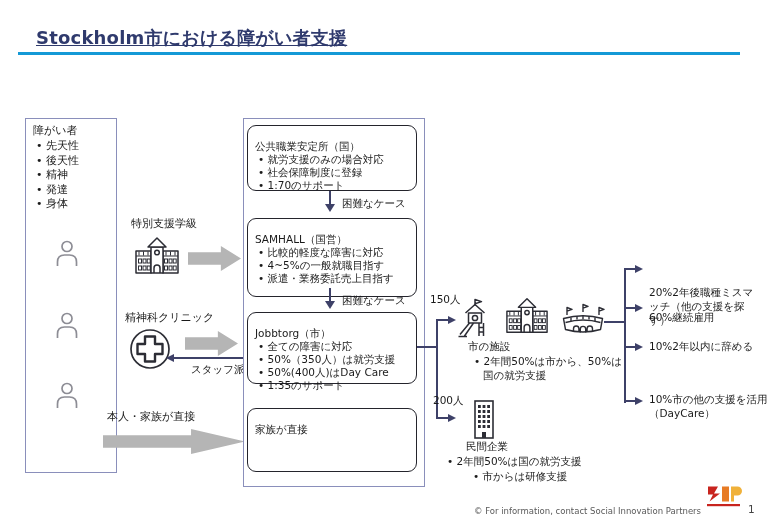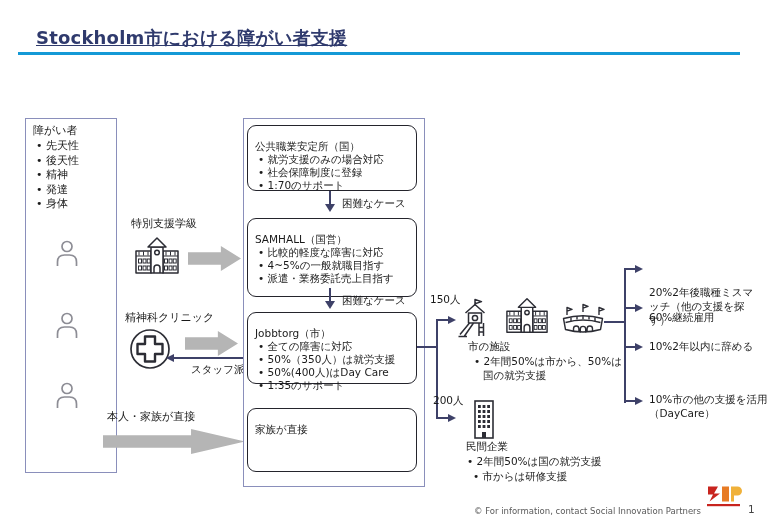--- a/index.html
+++ b/index.html
@@ -236,21 +236,21 @@
           <rect x="13.6" y="22" width="2.8" height="3"></rect>
           <rect x="18.2" y="22" width="2.8" height="3"></rect>
         <rect x="9" y="27" width="2.8" height="3"></rect>
           <rect x="13.6" y="27" width="2.8" height="3"></rect>
           <rect x="18.2" y="27" width="2.8" height="3"></rect>
         <rect x="13" y="34" width="4" height="6"></rect>
       </g>
     </svg>
   </span>
   <div class="abs lbl" style="left:466px; top:440px;">民間企業</div>
-  <div class="abs out bitem" style="left:464px; top:454px; width:175px;">2年間50%は国の就労支援</div>
+  <div class="abs out bitem" style="left:444px; top:454px; width:175px;">2年間50%は国の就労支援</div>
   <div class="abs out bitem" style="left:470px; top:469px; width:175px;">市からは研修支援</div>
 
   <div class="abs hline" style="left:604px; top:321px; width:22px; height:2px;"></div>
   <div class="abs vline" style="left:624px; top:268px; width:2px; height:135px;"></div>
 
   <div class="abs hline" style="left:624px; top:268px; width:12px; height:2px;"></div>
   <div class="abs ah-r" style="left:635px; top:264.5px;"></div>
   <div class="abs hline" style="left:624px; top:307px; width:12px; height:2px;"></div>
   <div class="abs ah-r" style="left:635px; top:303.5px;"></div>
   <div class="abs hline" style="left:624px; top:346px; width:12px; height:2px;"></div>

